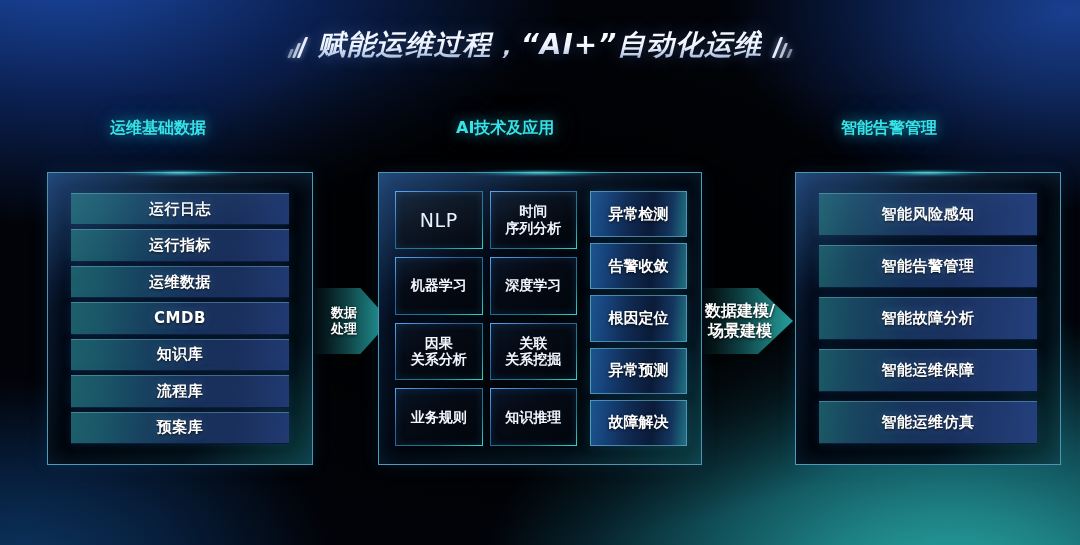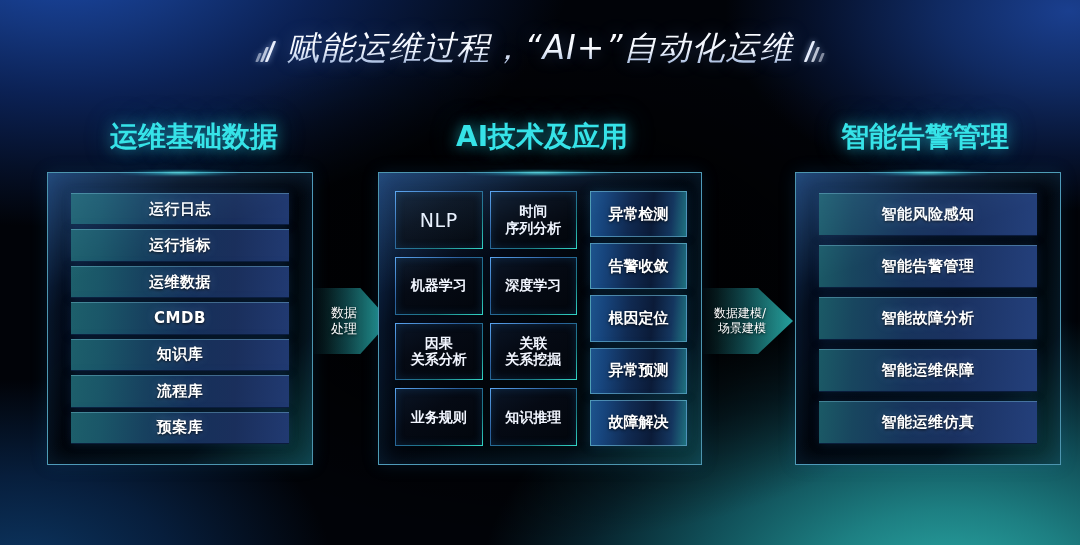--- a/index.html
+++ b/index.html
@@ -42,21 +42,21 @@
                 rgba(0,0,0,0.85) 0%, rgba(0,0,0,0.55) 45%, rgba(0,0,0,0) 78%);
   }
 
   
   .title-row {
     position: absolute; top: 26px; left: 0; width: 1080px;
     display: flex; align-items: center; justify-content: center;
     gap: 14px;
   }
   .title-text {
-    font-size: 33px; font-weight: normal; font-style: italic;
+    font-size: 28px; font-weight: bold; font-style: italic;
     letter-spacing: 1px;
     color: #ffffff;
     background: linear-gradient(180deg, #ffffff 0%, #ffffff 52%, #b9c9e4 78%, #8fa6cc 100%);
     -webkit-background-clip: text; background-clip: text;
     -webkit-text-fill-color: transparent;
     text-shadow: 0 0 18px rgba(120,170,255,0.30);
     white-space: nowrap;
     font-family: "DejaVu Sans", sans-serif;
   }
   .slashes { display: flex; align-items: flex-end; gap: 3px; height: 26px; }
@@ -68,21 +68,21 @@
   .sl-left span:nth-child(1) { height: 9px;  opacity: .55; }
   .sl-left span:nth-child(2) { height: 15px; opacity: .8; }
   .sl-left span:nth-child(3) { height: 21px; opacity: 1; }
   .sl-right span:nth-child(1) { height: 21px; opacity: 1; }
   .sl-right span:nth-child(2) { height: 15px; opacity: .8; }
   .sl-right span:nth-child(3) { height: 9px;  opacity: .55; }
 
   
   .col-head {
     position: absolute; top: 118px;
-    font-size: 28px; font-weight: bold;
+    font-size: 16px; font-weight: bold;
     color: #36e3e8;
     text-shadow: 0 0 14px rgba(45,220,230,0.55), 0 0 30px rgba(40,170,220,0.35);
     white-space: nowrap;
     font-family: "DejaVu Sans", sans-serif;
   }
   .col-head.c1 { left: 110px; }
   .col-head.c2 { left: 456px; }
   .col-head.c3 { left: 841px; }
 
   
@@ -174,31 +174,31 @@
         #1d548d 0%, #17457d 14%, #102a52 40%, #0b1b38 64%, #14365f 84%, #1f7380 100%);
     border: 1px solid rgba(120,200,225,0.55);
     box-shadow: 0 0 10px rgba(30,110,180,0.28);
     font-family: "DejaVu Sans", sans-serif;
   }
 
   
   .conn {
     position: absolute; width: 78px; height: 66px;
     display: flex; align-items: center; justify-content: center;
-    text-align: right; line-height: 1.22;
-    font-size: 13px; font-weight: normal; color: #ffffff;
+    text-align: center; line-height: 1.22;
+    font-size: 13px; font-weight: bold; color: #ffffff;
     text-shadow: 0 1px 3px rgba(0,0,0,0.9);
     background: linear-gradient(90deg, rgba(18,78,86,0.0) 0%, rgba(26,120,126,0.55) 45%, rgba(45,190,185,0.85) 100%);
     clip-path: polygon(0% 0%, 62% 0%, 100% 50%, 62% 100%, 0% 100%);
     padding-right: 14px;
     font-family: "DejaVu Sans", sans-serif;
   }
   #conn-1 { left: 312px; top: 288px; }
   #conn-2 { left: 701px; top: 288px; width: 92px; }
-  #conn-2 .ctext { font-size: 12px; }
+  #conn-2 .ctext { font-size: 16px; }
 </style>
 </head>
 <body>
 
 <div id="stage">
 
   <div class="bg-layer bg-topleft"></div>
   <div class="bg-layer bg-topright"></div>
   <div class="bg-layer bg-bottomright"></div>
   <div class="bg-layer bg-bottomleft"></div>

